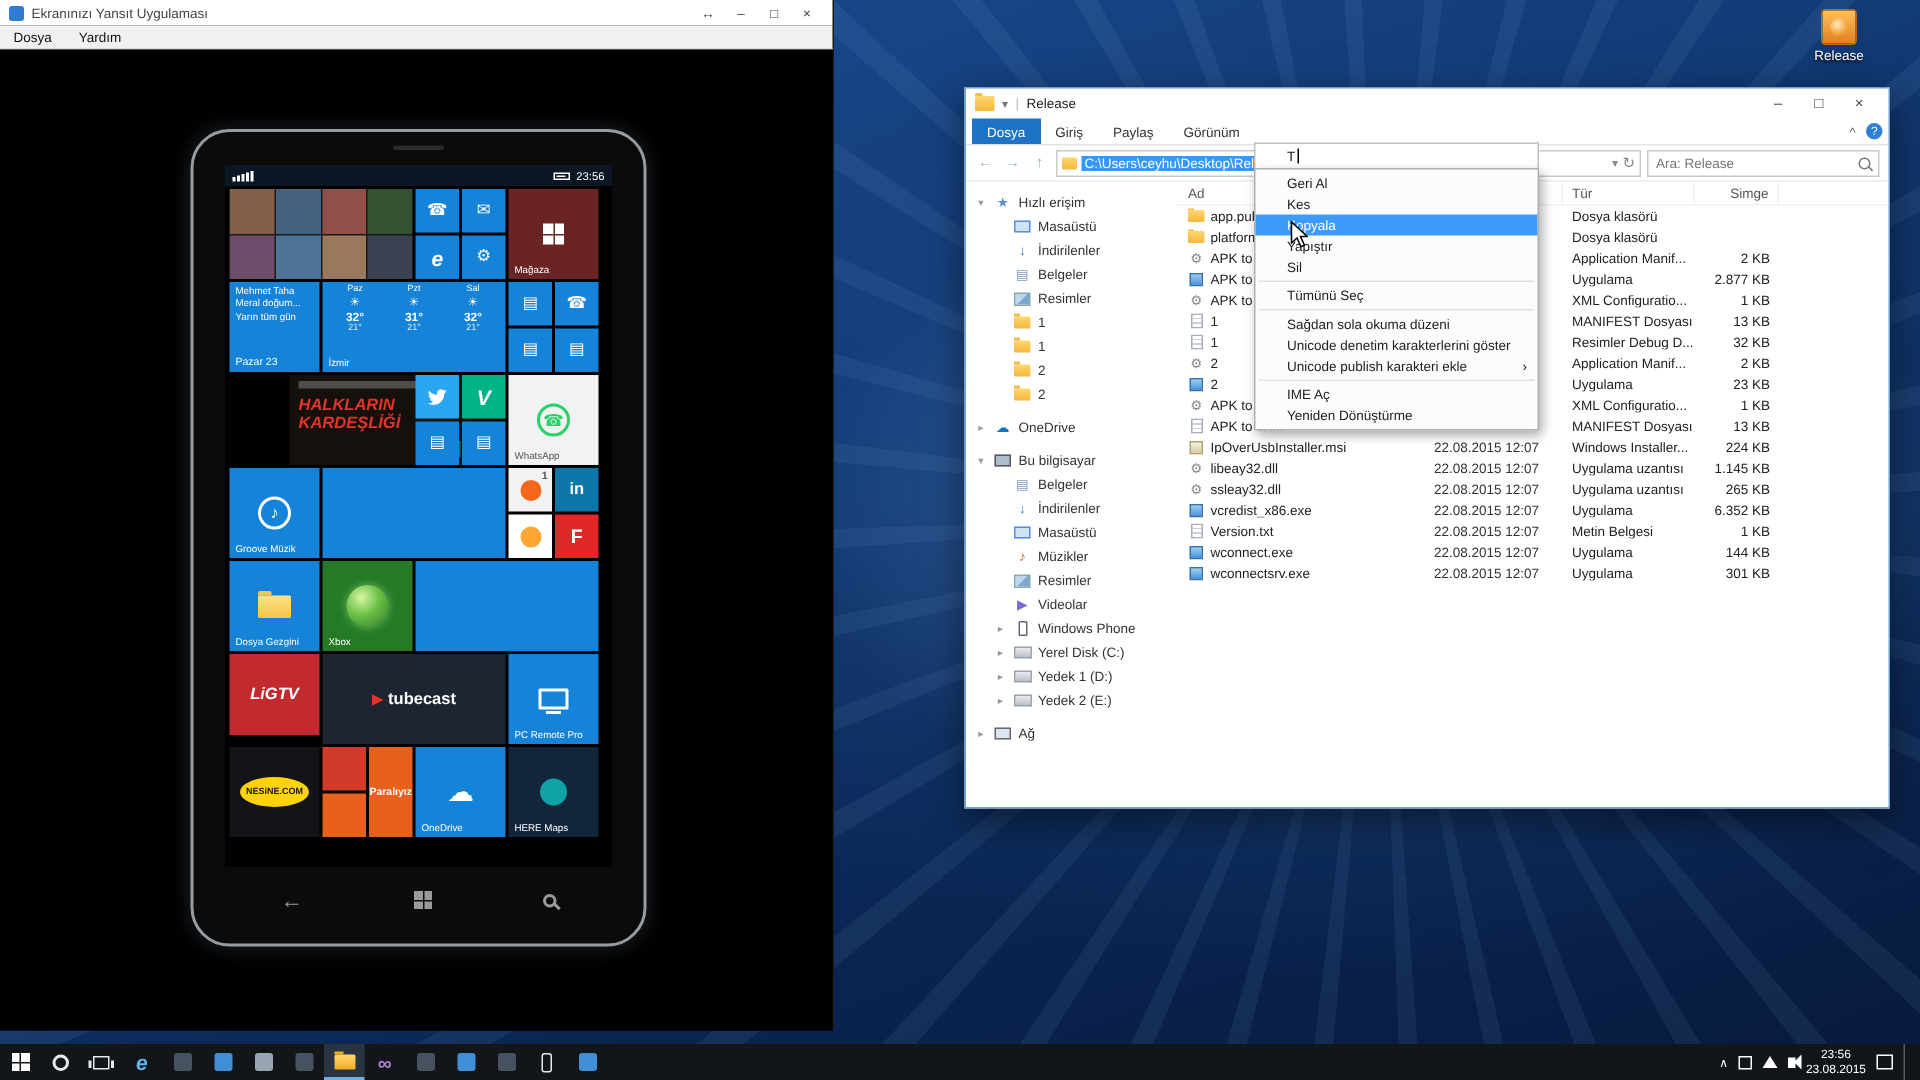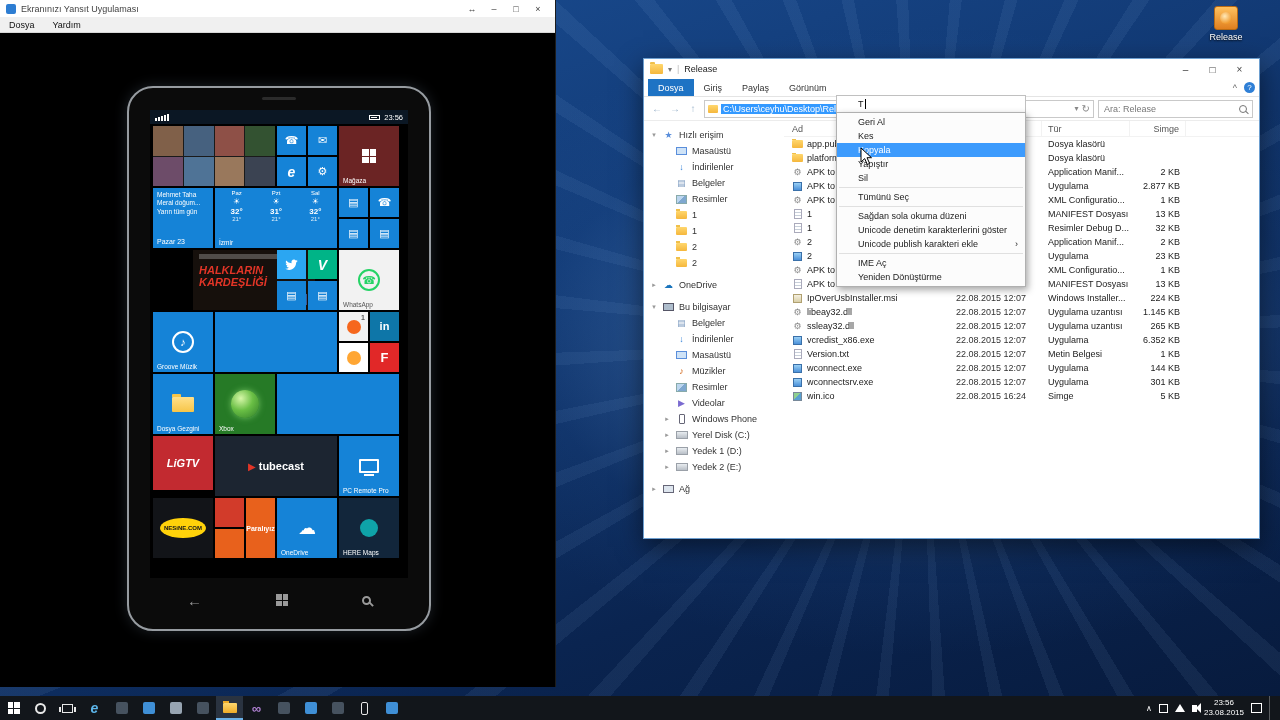--- a/index.html
+++ b/index.html
@@ -843,31 +843,20 @@
             <span class="f-name">
               <span class="fico">
                 <span class="fapp"></span>
               </span>
               <span>wconnectsrv.exe</span>
             </span>
             <span class="f-date">22.08.2015 12:07</span>
             <span class="f-type">Uygulama</span>
             <span class="f-size">301 KB</span>
           </div>
-          <div class="f-row">
-            <span class="f-name">
-              <span class="fico">
-                <span class="fimg"></span>
-              </span>
-              <span>win.ico</span>
-            </span>
-            <span class="f-date">22.08.2015 16:24</span>
-            <span class="f-type">Simge</span>
-            <span class="f-size">5 KB</span>
-          </div>
         </div>
     </div>
   </div>
 </div>
 
 <div id="addr-edit">
   <span>T</span>
     <span class="caret"></span>
 </div>
 <div id="ctx">

